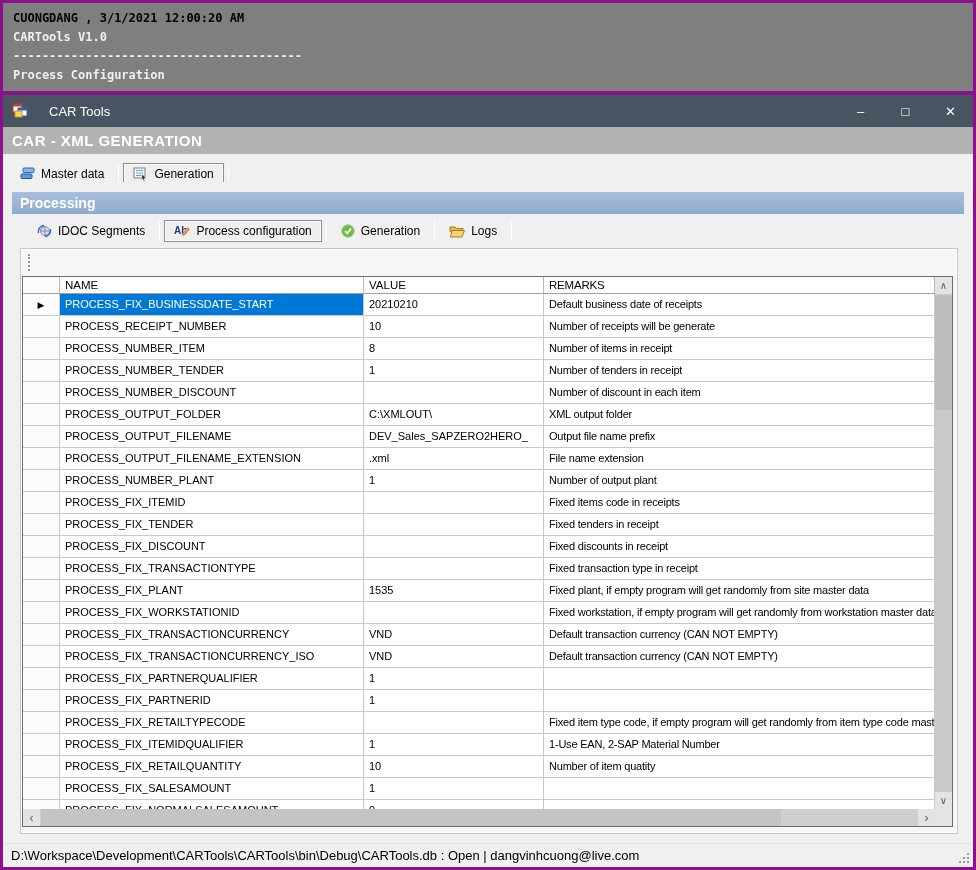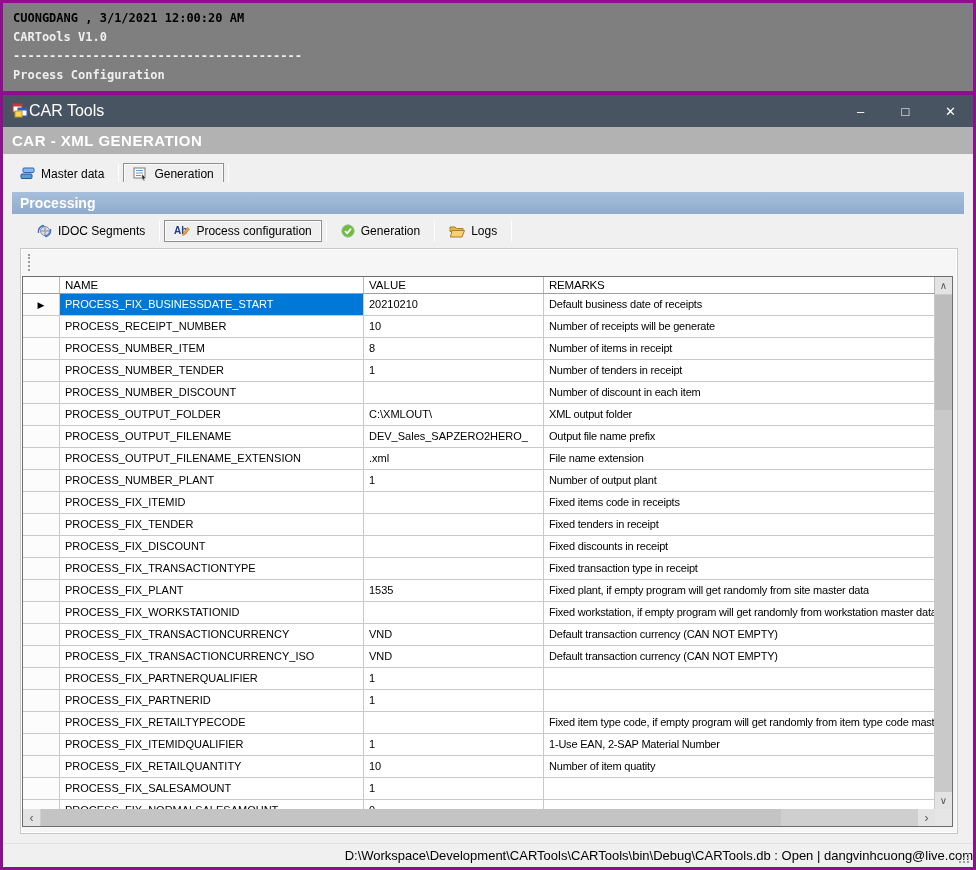--- a/index.html
+++ b/index.html
@@ -13,21 +13,21 @@
   .console { height: 88px; padding: 6px 10px 0 10px;
     font-family: "DejaVu Sans Mono", monospace; font-size: 12px; font-weight: bold;
     line-height: 19px; color: #efefef; }
   .console .c1 { color: #000; }
   .purple-divider { height: 4px; background: #8c0f8c; }
 
   
   .window { position: relative; height: 772px; background: #f0f0f0; }
   .titlebar { height: 32px; background: #485462; display: flex; align-items: center; color: #fff; }
   .app-icon { margin-left: 9px; width: 16px; height: 16px; flex: 0 0 auto; }
-  .titlebar .title { margin-left: 1px; font-size: 16px; }
+  .titlebar .title { margin-left: 21px; font-size: 13px; }
   .win-controls { margin-left: auto; display: flex; height: 100%; }
   .win-btn { width: 45px; height: 100%; display: flex; align-items: center; justify-content: center;
     color: #fff; font-size: 13px; }
 
   .app-header { height: 27px; background: #b2b2b2; color: #fff; font-weight: bold;
     font-size: 15px; display: flex; align-items: center; padding-left: 9px; letter-spacing: .5px; }
 
   .main-tabstrip { height: 40px; background: #f0f0f0; display: flex; align-items: center;
     padding-left: 7px; border-bottom: 1px solid #e2e2e2; }
   .tab-item { display: flex; align-items: center; gap: 6px; padding: 3px 9px; font-size: 12px;
@@ -74,21 +74,21 @@
   .vscroll .sbtn { left: 0; width: 17px; height: 17px; font-size: 10px; }
   .vscroll .up { top: 0; } .vscroll .down { bottom: 0; }
   .hscroll .sbtn { top: 0; height: 17px; width: 17px; font-size: 12px; }
   .hscroll .left { left: 0; } .hscroll .right { right: 0; }
   .vthumb { position: absolute; left: 0; top: 18px; width: 17px; height: 115px; background: #bdbdbd; }
   .hthumb { position: absolute; left: 18px; top: 0; height: 17px; width: 740px; background: #c4c4c4; }
 
   
   .statusbar { position: absolute; left: 0; right: 0; bottom: 0; height: 24px; background: #f0f0f0;
     border-top: 1px solid #e0e0e0; display: flex; align-items: center; padding-left: 8px;
-    font-size: 13px; color: #000; justify-content: flex-end; }
+    font-size: 13px; color: #000; }
   .resize-grip { position: absolute; right: 4px; bottom: 4px; width: 14px; height: 14px; }
   .resize-grip i { position: absolute; width: 2px; height: 2px; background: #9a9a9a; }
   .icon { flex: 0 0 auto; display: inline-flex; }
 </style>
 </head>
 <body>
 
 <div class="screen">
 
   <div class="console">

